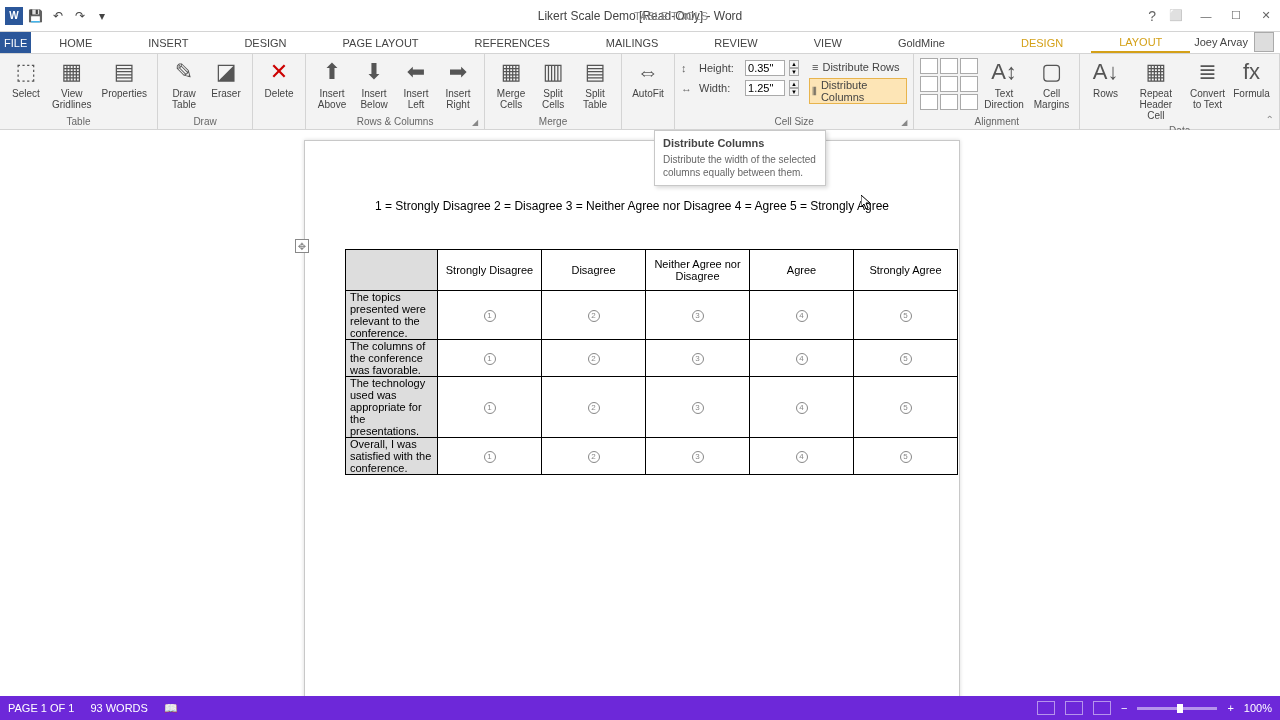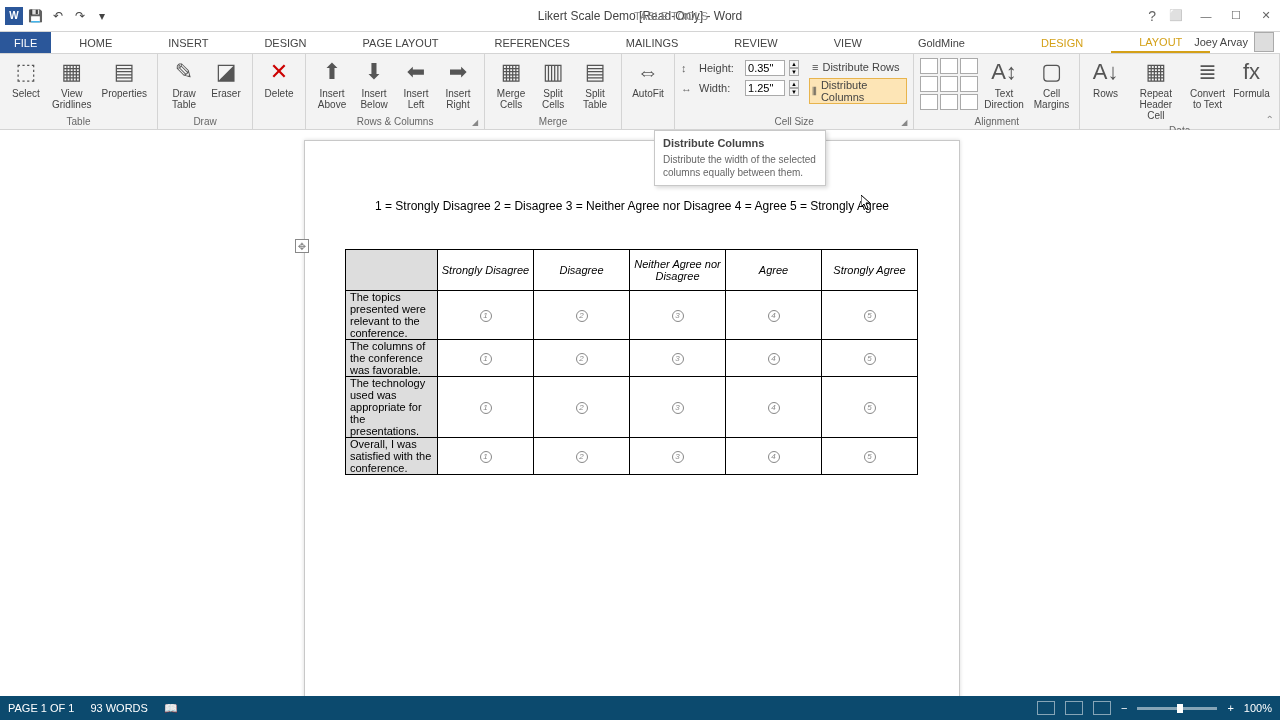--- a/index.html
+++ b/index.html
@@ -12,21 +12,21 @@
 .word-icon { width: 18px; height: 18px; background: #2b579a; color: #fff; font-size: 10px; font-weight: bold; display: flex; align-items: center; justify-content: center; }
 .doc-title { position: absolute; left: 50%; transform: translateX(-50%); font-size: 12px; color: #444; }
 .table-tools { position: absolute; left: 634px; font-size: 11px; color: #888; }
 .win-controls { position: absolute; right: 4px; display: flex; gap: 10px; align-items: center; }
 .win-btn { width: 20px; height: 20px; display: flex; align-items: center; justify-content: center; font-size: 11px; color: #666; }
 .help-icon { font-size: 14px; color: #666; }
 
 
 .tabs { height: 22px; background: #fff; display: flex; align-items: stretch; border-bottom: 1px solid #d4d4d4; position: relative; }
 .tab { padding: 0 28px; font-size: 11px; color: #444; display: flex; align-items: center; cursor: pointer; }
-.tab.file { background: #2b579a; color: #fff; font-weight: normal; padding: 0 14px; }
+.tab.file { background: #2b579a; color: #fff; font-weight: normal; padding: 0 4px; }
 .tab.active { color: #2b579a; }
 .tab.tool-design { color: #d4a017; margin-left: 20px; }
 .tab.tool-layout { color: #d4a017; border-bottom: 2px solid #d4a017; }
 .user-area { position: absolute; right: 6px; display: flex; align-items: center; gap: 6px; font-size: 11px; color: #444; }
 .user-avatar { width: 20px; height: 20px; background: #ddd; border: 1px solid #aaa; }
 
 
 .ribbon { height: 76px; background: #f3f3f3; border-bottom: 1px solid #d4d4d4; display: flex; position: relative; }
 .ribbon-group { border-right: 1px solid #d4d4d4; padding: 2px 6px 0 6px; display: flex; flex-direction: column; }
 .group-buttons { display: flex; flex: 1; gap: 2px; }
@@ -51,32 +51,32 @@
 
 
 .doc-area { position: absolute; top: 130px; bottom: 24px; left: 0; right: 0; background: #fff; overflow: hidden; }
 .page { position: absolute; left: 304px; top: 10px; width: 656px; height: 560px; background: #fff; box-shadow: 0 0 4px rgba(0,0,0,0.15); border: 1px solid #c8c8c8; padding-top: 58px; }
 .legend { font-size: 12px; color: #000; text-align: center; margin-bottom: 36px; }
 .table-handle { position: absolute; left: -10px; top: 98px; width: 14px; height: 14px; border: 1px solid #888; background: #fff; font-size: 10px; display: flex; align-items: center; justify-content: center; color: #888; cursor: move; }
 .likert { border-collapse: collapse; margin-left: 40px; }
 .likert td, .likert th { border: 1px solid #000; font-size: 11px; vertical-align: middle; }
 .likert th { font-weight: normal; text-align: center; padding: 2px 4px; }
 .likert .rowhead { width: 92px; padding: 0 4px; text-align: left; background: #ddd; }
-.likert .opt { width: 96px; text-align: center; padding: 8px 0; font-style: italic; }
+.likert .opt { width: 104px; text-align: center; padding: 8px 0; }
 .likert th.blank { background: #ddd; }
 .radio { display: inline-block; width: 12px; height: 12px; border: 1px solid #888; border-radius: 50%; font-size: 8px; line-height: 10px; text-align: center; color: #888; }
 .cursor-ptr { position: absolute; left: 556px; top: 54px; width: 12px; height: 16px; pointer-events: none; }
 
 
 .tooltip { position: absolute; left: 654px; top: 0px; width: 172px; background: #fff; border: 1px solid #c8c8c8; box-shadow: 2px 2px 4px rgba(0,0,0,0.15); padding: 6px 8px; z-index: 100; }
 .tooltip-title { font-size: 11px; font-weight: bold; color: #444; margin-bottom: 4px; }
 .tooltip-desc { font-size: 10px; color: #666; line-height: 13px; }
 
 
-.statusbar { position: absolute; bottom: 0; left: 0; right: 0; height: 22px; background: #0c4a6e; color: #fff; display: flex; align-items: center; font-size: 11px; padding: 12px 8px; }
+.statusbar { position: absolute; bottom: 0; left: 0; right: 0; height: 22px; background: #6d28d9; color: #fff; display: flex; align-items: center; font-size: 11px; padding: 12px 8px; }
 .status-left { display: flex; gap: 16px; }
 .status-right { margin-left: auto; display: flex; align-items: center; gap: 10px; }
 .view-btn { width: 18px; height: 14px; border: 1px solid rgba(255,255,255,0.5); cursor: pointer; }
 .zoom-slider { width: 80px; height: 3px; background: rgba(255,255,255,0.5); position: relative; }
 .zoom-thumb { position: absolute; left: 40px; top: -3px; width: 6px; height: 9px; background: #fff; }
 </style>
 </head>
 <body>
 
 <div class="titlebar">

